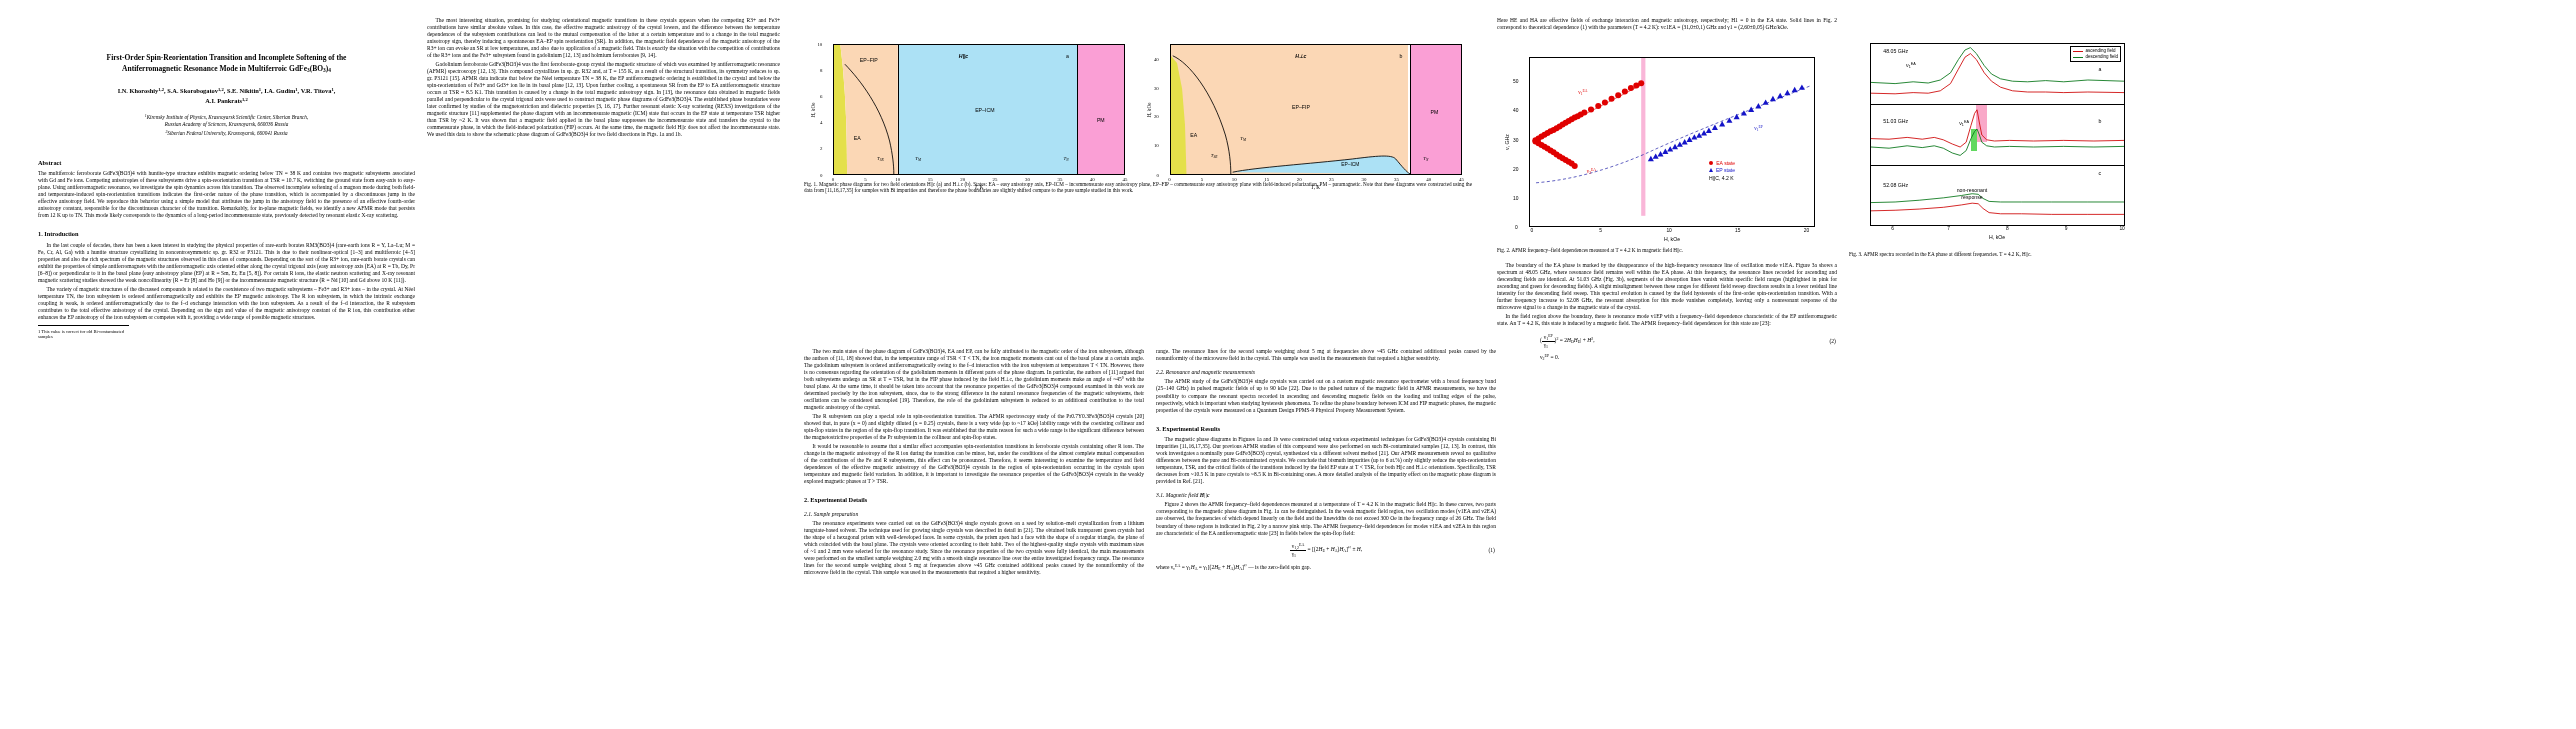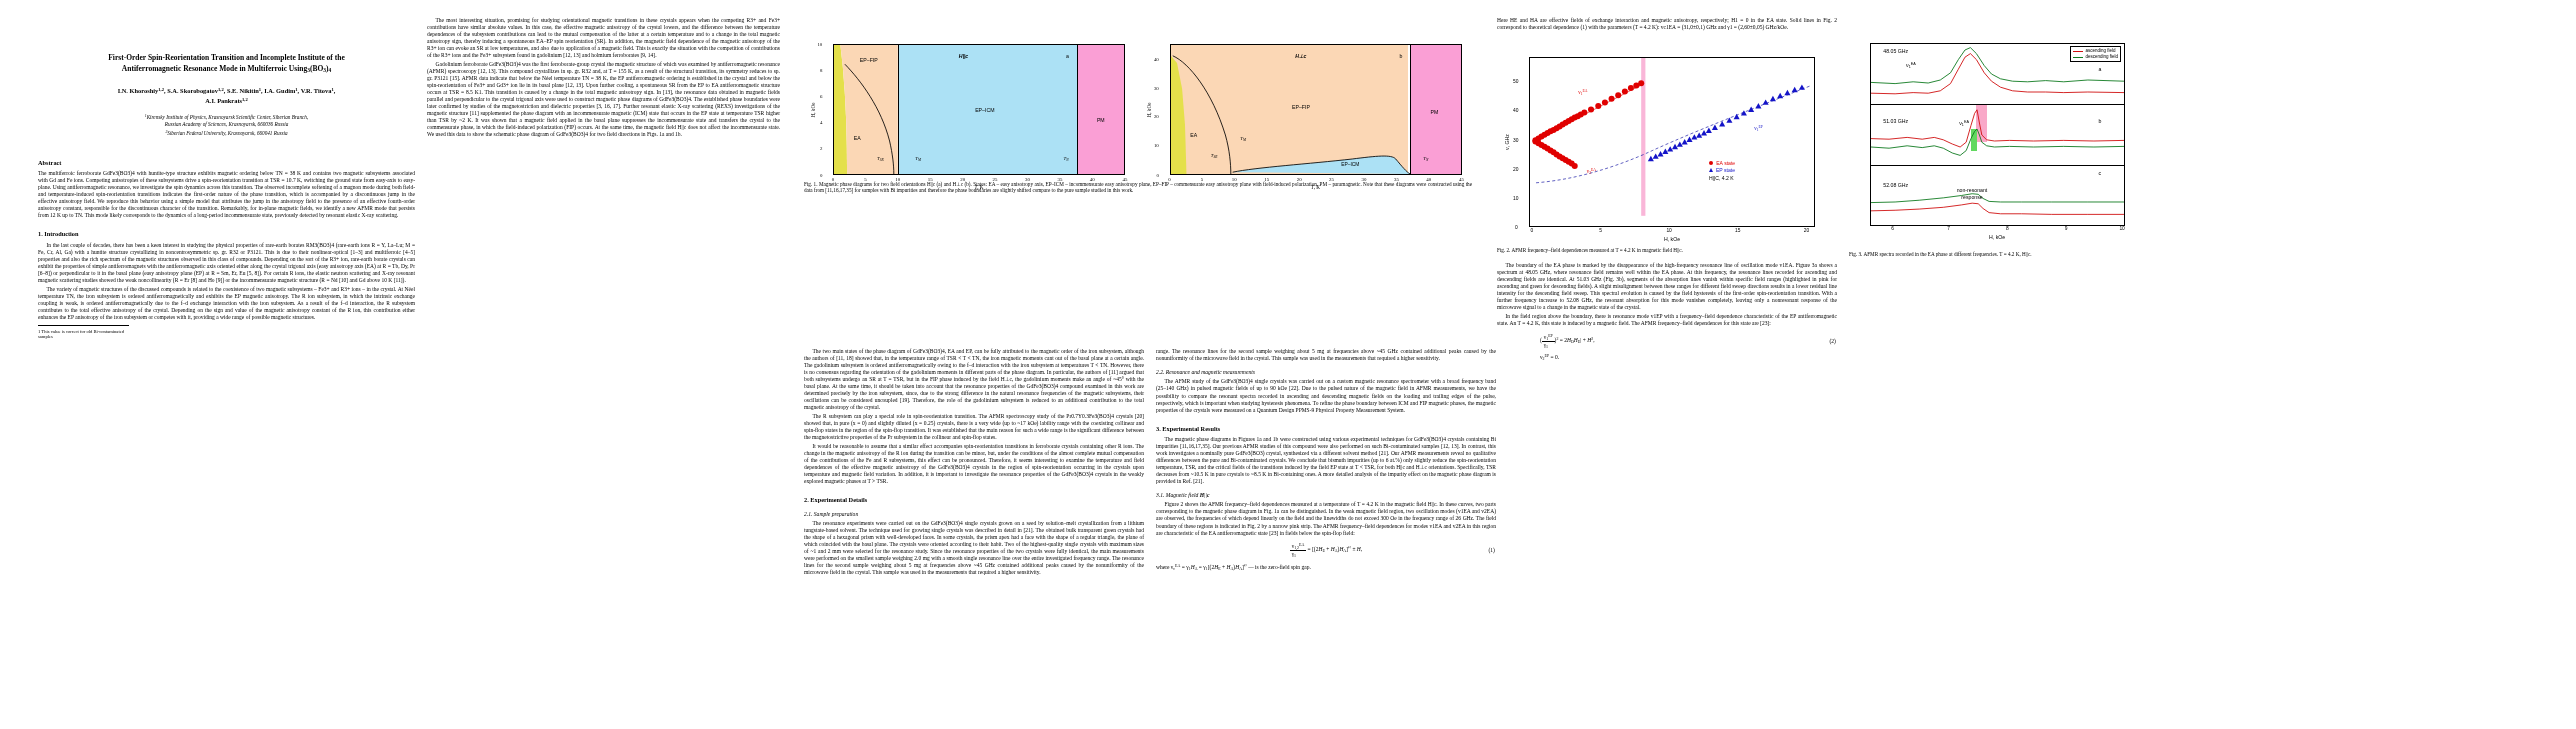--- a/index.html
+++ b/index.html
@@ -103,22 +103,22 @@
   .f3lab{position:absolute;font-size:5.2px;font-family:"Liberation Sans",sans-serif;}
 </style>
 </head>
 <body>
 
 <div class="page">
 <div class="cols">
 
   <div class="col col1">
     <div class="title">
-      <span>First-Order Spin-Reorientation Transition and Incomplete Institute of the</span><br>
-      <span>Antiferromagnetic Resonance Mode in Multiferroic Using</span><sub>3</sub><span>(BO</span><sub>3</sub><span>)</span><sub>4</sub>
+      <span>First-Order Spin-Reorientation Transition and Incomplete Softening of the</span><br>
+      <span>Antiferromagnetic Resonance Mode in Multiferroic GdFe</span><sub>3</sub><span>(BO</span><sub>3</sub><span>)</span><sub>4</sub>
     </div>
 
     <div class="authors">
       I.N. Khoroshiy<sup>1,2</sup>, S.A. Skorobogatov<sup>1,2</sup>, S.E. Nikitin<sup>1</sup>, I.A. Gudim<sup>1</sup>, V.R. Titova<sup>1</sup>,<br>
       A.I. Pankrats<sup>1,2</sup>
     </div>
 
     <div class="affil">
       <sup>1</sup><span>Kirensky Institute of Physics, Krasnoyarsk Scientific Center, Siberian Branch,</span><br>
       <span>Russian Academy of Sciences, Krasnoyarsk, 660036 Russia</span>

